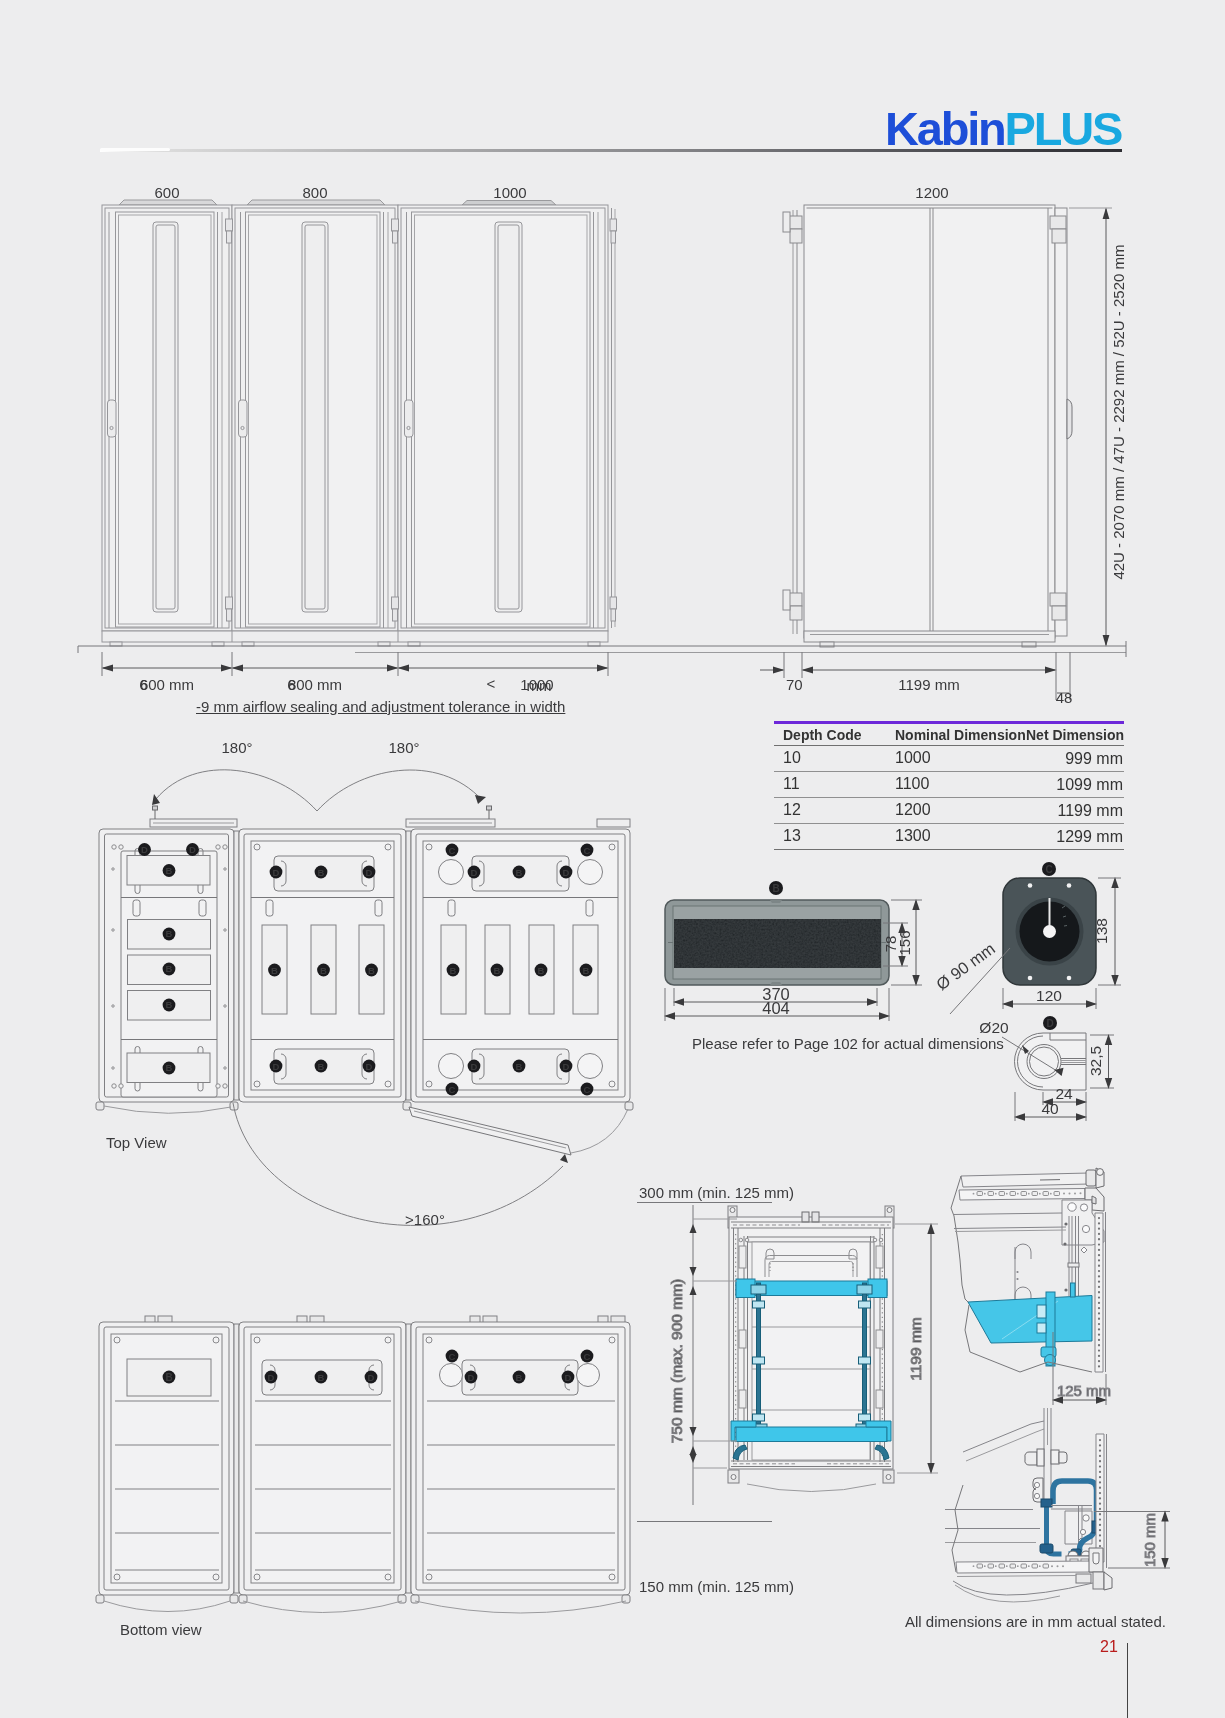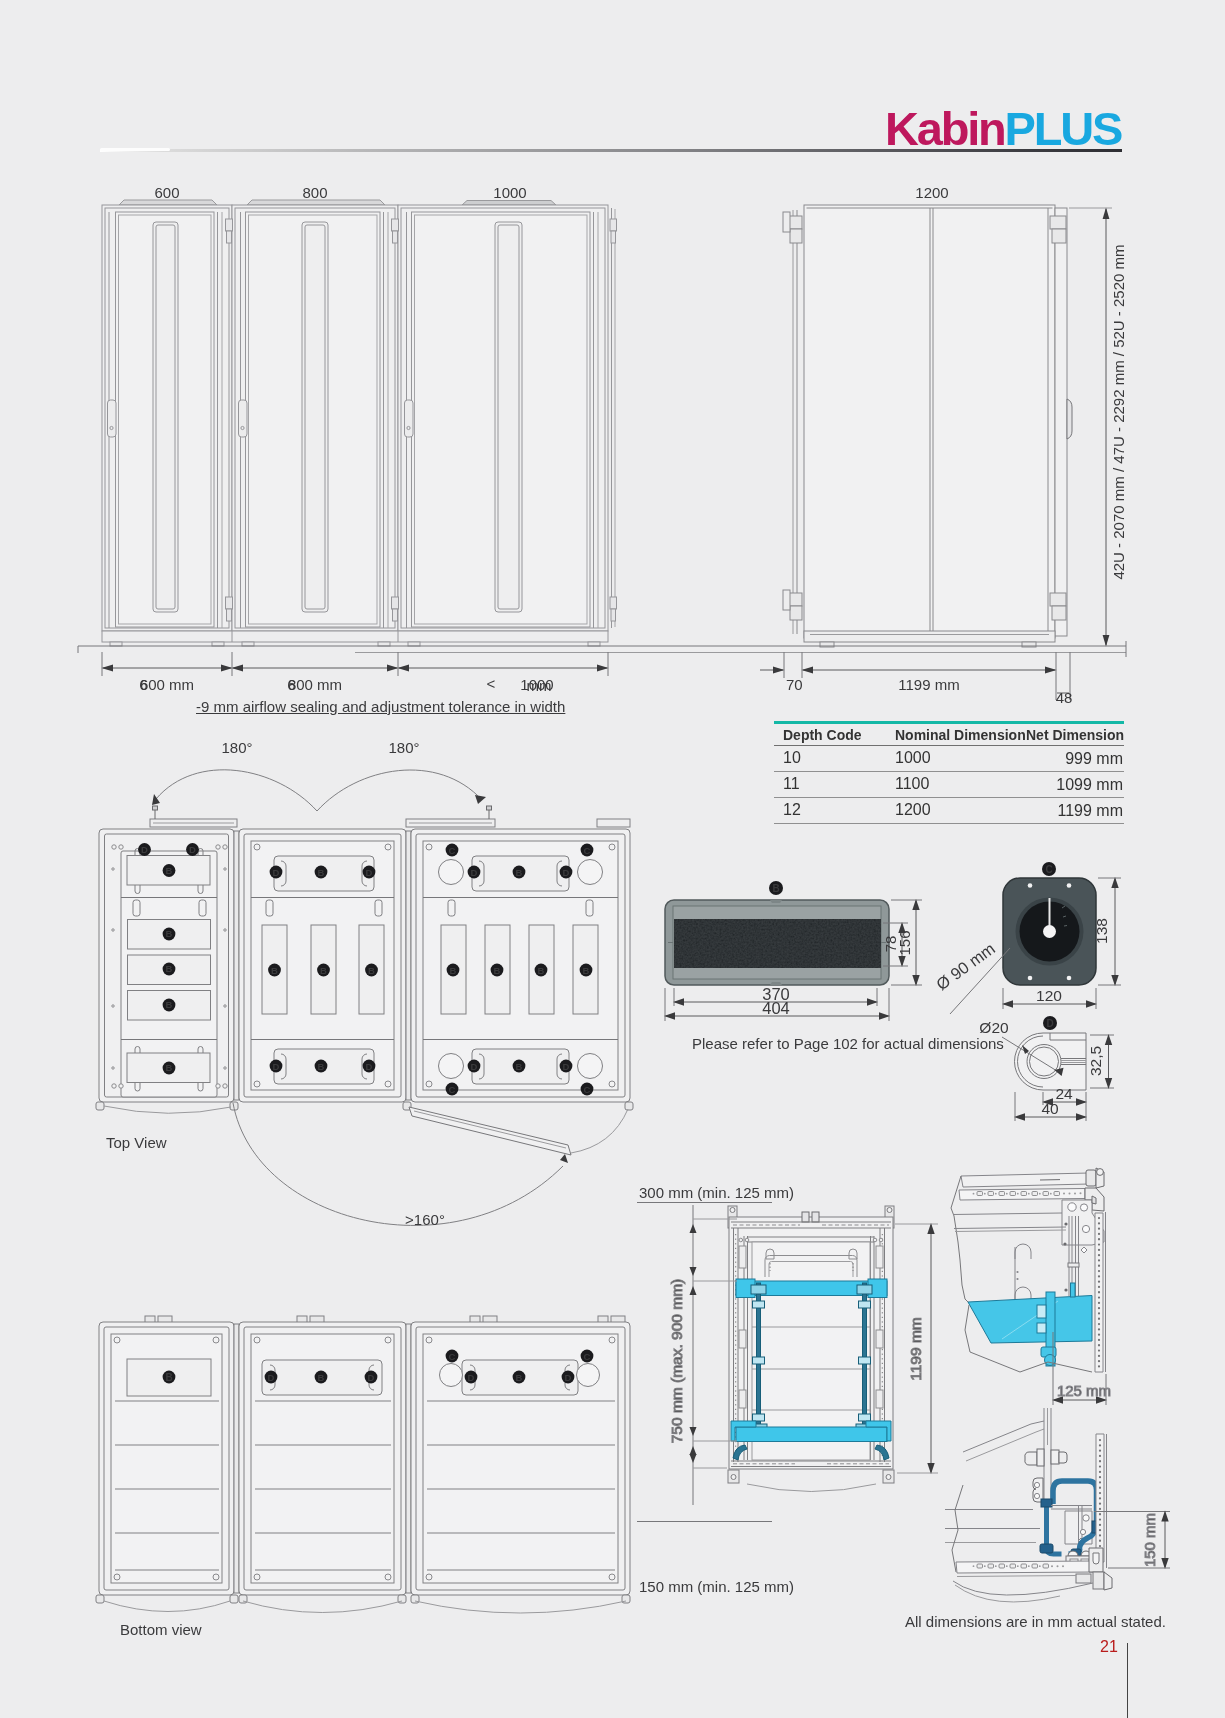--- a/index.html
+++ b/index.html
@@ -8,21 +8,21 @@
   .abs{position:absolute;}
   .lbl{position:absolute;color:#3a3a3c;font-size:15px;white-space:nowrap;}
   svg{display:block;}
   svg text{font-family:"Liberation Sans",sans-serif;fill:#3a3a3c;}
 </style>
 </head>
 <body>
 <div id="page">
 
 <div class="abs" style="left:885px;top:101px;font-size:47px;font-weight:bold;letter-spacing:-2.2px;">
-  <span style="color:#be185d;">Kabin</span><span style="color:#19a8e0;">PLUS</span>
+  <span style="color:#1d4ed8;">Kabin</span><span style="color:#19a8e0;">PLUS</span>
 </div>
 
 <div class="abs" style="left:100px;top:148.5px;width:1022px;height:3.5px;background:linear-gradient(to right,#ffffff 0%,#dcdcdc 6%,#b9b9ba 25%,#87878a 55%,#3d3d42 90%,#2e2e33 100%);"></div>
 <div class="abs" style="left:100px;top:147.5px;width:70px;height:3px;background:#fdfdfd;border-radius:2px;"></div>
 
 <svg class="abs" style="left:70px;top:185px;" width="680" height="510" viewBox="70 185 680 510">
   <defs>
     <marker id="ar" markerWidth="12" markerHeight="8" refX="10" refY="4" orient="auto" markerUnits="userSpaceOnUse">
       <path d="M11.5,4 L0,0.6 L0,7.4 Z" fill="#3a3a3c"></path>
     </marker>
@@ -212,21 +212,21 @@
 
     <line x1="1069" y1="208" x2="1112" y2="208" stroke="#9a9a9d"></line>
     <line x1="1106" y1="209" x2="1106" y2="645" stroke="#5a5a5d" marker-start="url(#sal)" marker-end="url(#sar)"></line>
     <text x="1124" y="412" font-size="15" stroke="none" fill="#3a3a3c" text-anchor="middle" transform="rotate(-90 1124 412)">42U - 2070 mm / 47U - 2292 mm / 52U - 2520 mm</text>
   </g>
 </svg>
 
 <div class="lbl" style="left:196px;top:698px;text-decoration:underline;">-9 mm airflow sealing and adjustment tolerance in width</div>
 
 <div class="abs" style="left:774px;top:721px;width:350px;">
-  <table style="width:350px;border-collapse:collapse;font-size:16px;color:#333;border-top:3px solid #14b8a6;border-bottom:1px solid #707070;">
+  <table style="width:350px;border-collapse:collapse;font-size:16px;color:#333;border-top:3px solid #6d28d9;border-bottom:1px solid #707070;">
     <colgroup>
           <col style="width:121px">
           <col style="width:127px">
           <col>
         </colgroup>
     <tbody>
           <tr style="border-bottom:1px solid #707070;">
       <th style="text-align:left;font-size:14px;padding:3px 0 2px 9px;">Depth Code</th>
       <th style="text-align:left;font-size:14px;padding:3px 0 2px 0;white-space:nowrap;">Nominal Dimension</th>
       <th style="text-align:right;font-size:14px;padding:3px 0 2px 0;white-space:nowrap;">Net Dimension</th>
@@ -238,20 +238,25 @@
           </tr>
     <tr style="border-bottom:1px solid #909090;">
             <td style="padding:3px 0 4px 9px;">11</td>
             <td style="padding:3px 0 4px 0;">1100</td>
             <td style="text-align:right;">1099 mm</td>
           </tr>
     <tr style="border-bottom:1px solid #909090;">
             <td style="padding:3px 0 4px 9px;">12</td>
             <td style="padding:3px 0 4px 0;">1200</td>
             <td style="text-align:right;">1199 mm</td>
+          </tr>
+    <tr>
+            <td style="padding:3px 0 4px 9px;">13</td>
+            <td style="padding:3px 0 4px 0;">1300</td>
+            <td style="text-align:right;">1299 mm</td>
           </tr>
   </tbody>
       </table>
 </div>
 
 <svg class="abs" style="left:90px;top:735px;" width="560" height="525" viewBox="90 735 560 525">
   <defs>
     <marker id="ta" markerWidth="12" markerHeight="9" refX="9" refY="4.5" orient="auto" markerUnits="userSpaceOnUse">
       <path d="M11,4.5 L0,0.8 L0,8.2 Z" fill="#3a3a3c"></path>
     </marker>

